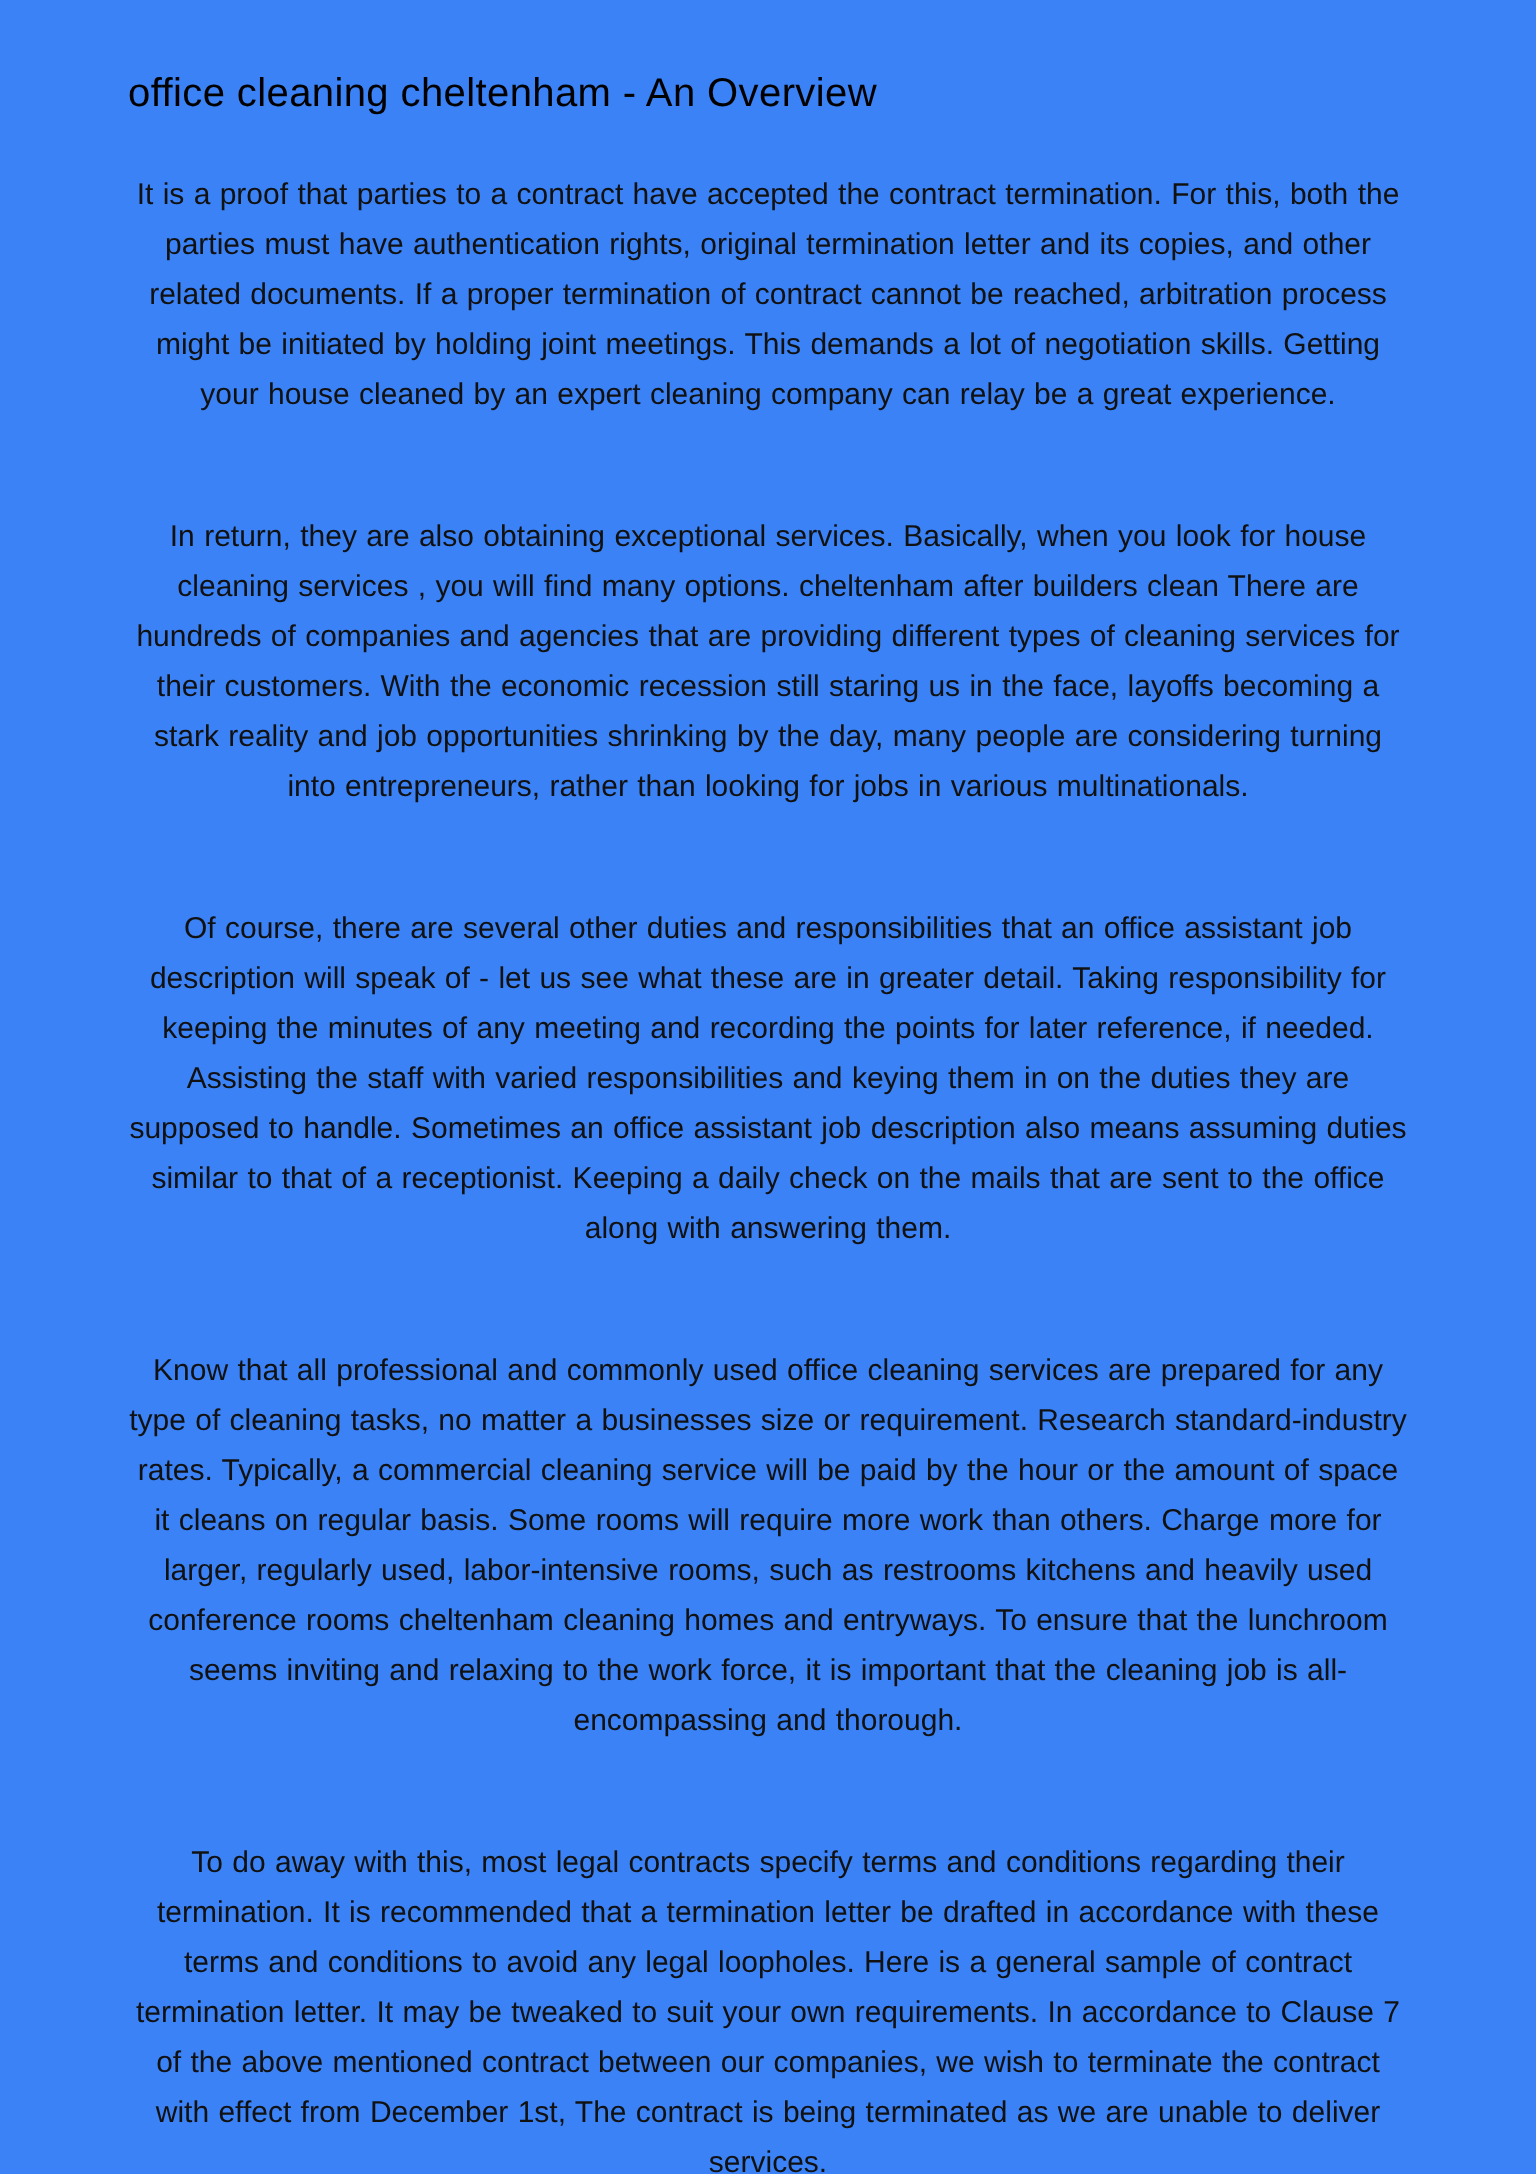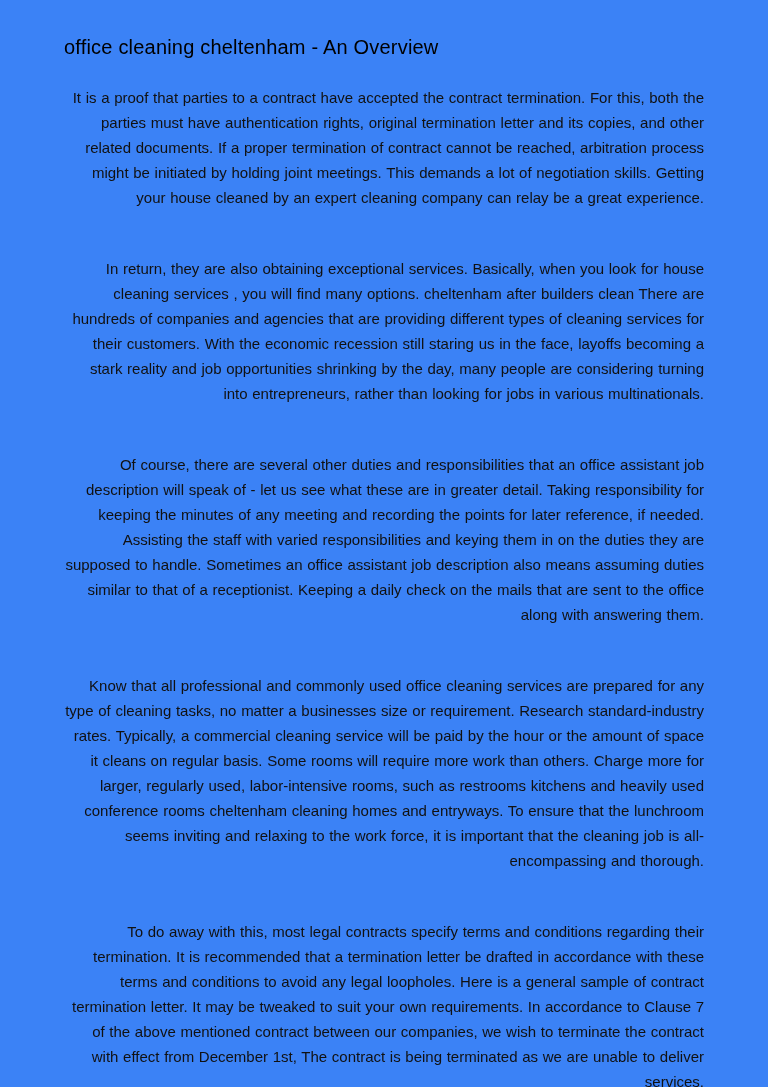--- a/index.html
+++ b/index.html
@@ -26,21 +26,21 @@
     margin: 6px 0 26px 0;
     letter-spacing: 0.2px;
   }
   .doc-paragraph {
     font-size: 15px;
     line-height: 25px;
     font-weight: 400;
     color: #111111;
     margin: 0 0 46px 0;
     max-width: 640px;
-    text-align: right;
+    text-align: center;
     word-spacing: 0.5px;
   }
 </style>
 </head>
 <body>
 
 <div class="page">
   <h1 class="doc-title">office cleaning cheltenham - An Overview</h1>
 
   <p class="doc-paragraph">It is a proof that parties to a contract have accepted the contract termination. For this, both the parties must have authentication rights, original termination letter and its copies, and other related documents. If a proper termination of contract cannot be reached, arbitration process might be initiated by holding joint meetings. This demands a lot of negotiation skills. Getting your house cleaned by an expert cleaning company can relay be a great experience.</p>

